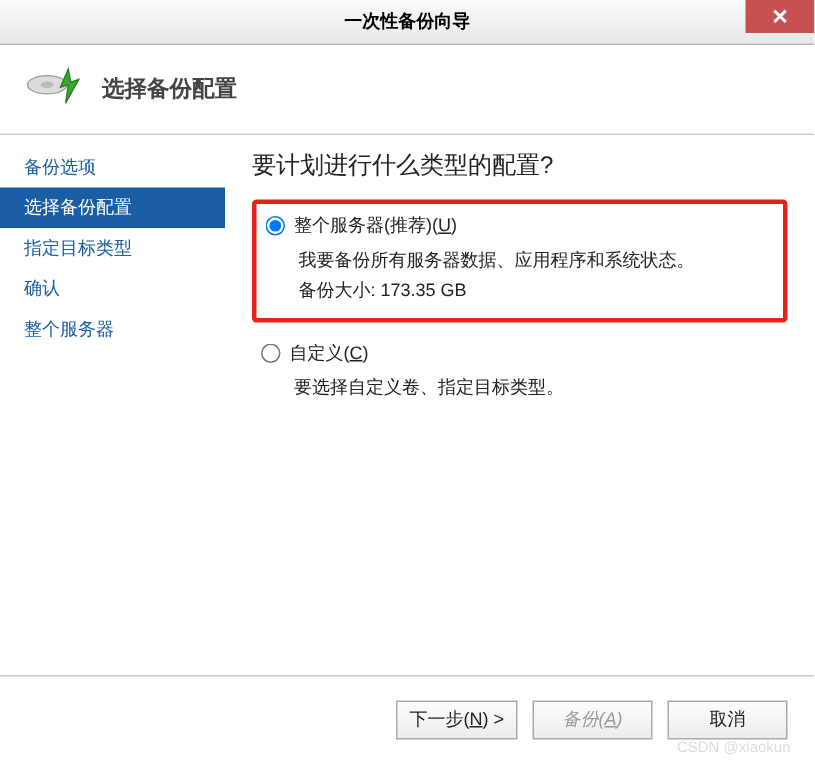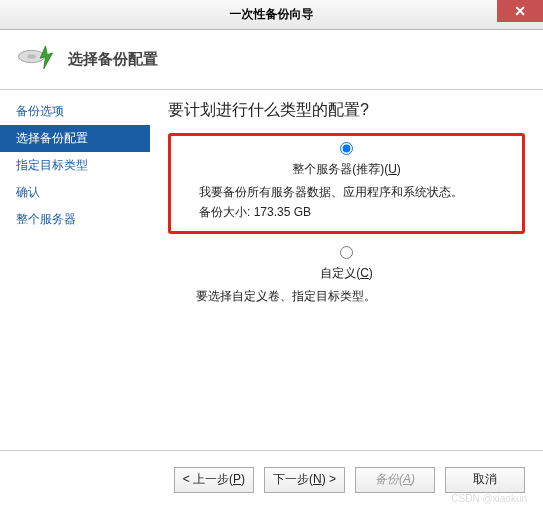--- a/index.html
+++ b/index.html
@@ -98,21 +98,20 @@
   }
   .option-group.highlight {
     border: 3px solid #e2231a;
     border-radius: 3px;
   }
   .radio-row {
     display: flex;
     align-items: center;
     gap: 6px;
     margin-bottom: 4px;
-    flex-direction: column;
   }
   .radio-row input[type=radio] {
     margin: 0;
   }
   .radio-label {
     font-size: 12px;
     color: #222;
   }
   .radio-label .accel { text-decoration: underline; }
   .option-desc {
@@ -204,19 +203,18 @@
       <label class="radio-row">
         <input type="radio" name="cfg" style="">
         <span class="radio-label"><span>自定义(</span><span class="accel">C</span><span>)</span></span>
       </label>
       <div class="option-desc">要选择自定义卷、指定目标类型。</div>
     </div>
   </div>
 </div>
 
 <div class="footer">
-  <button class="btn"><span>&lt; 上一步(</span><span class="accel">P</span><span>)</span></button>
   <button class="btn"><span>下一步(</span><span class="accel">N</span><span>) &gt;</span></button>
   <button class="btn" disabled=""><span>备份(</span><span class="accel">A</span><span>)</span></button>
   <button class="btn">取消</button>
 </div>
 
 <div class="watermark">CSDN @xiaokun</div>
 
 </body></html>

